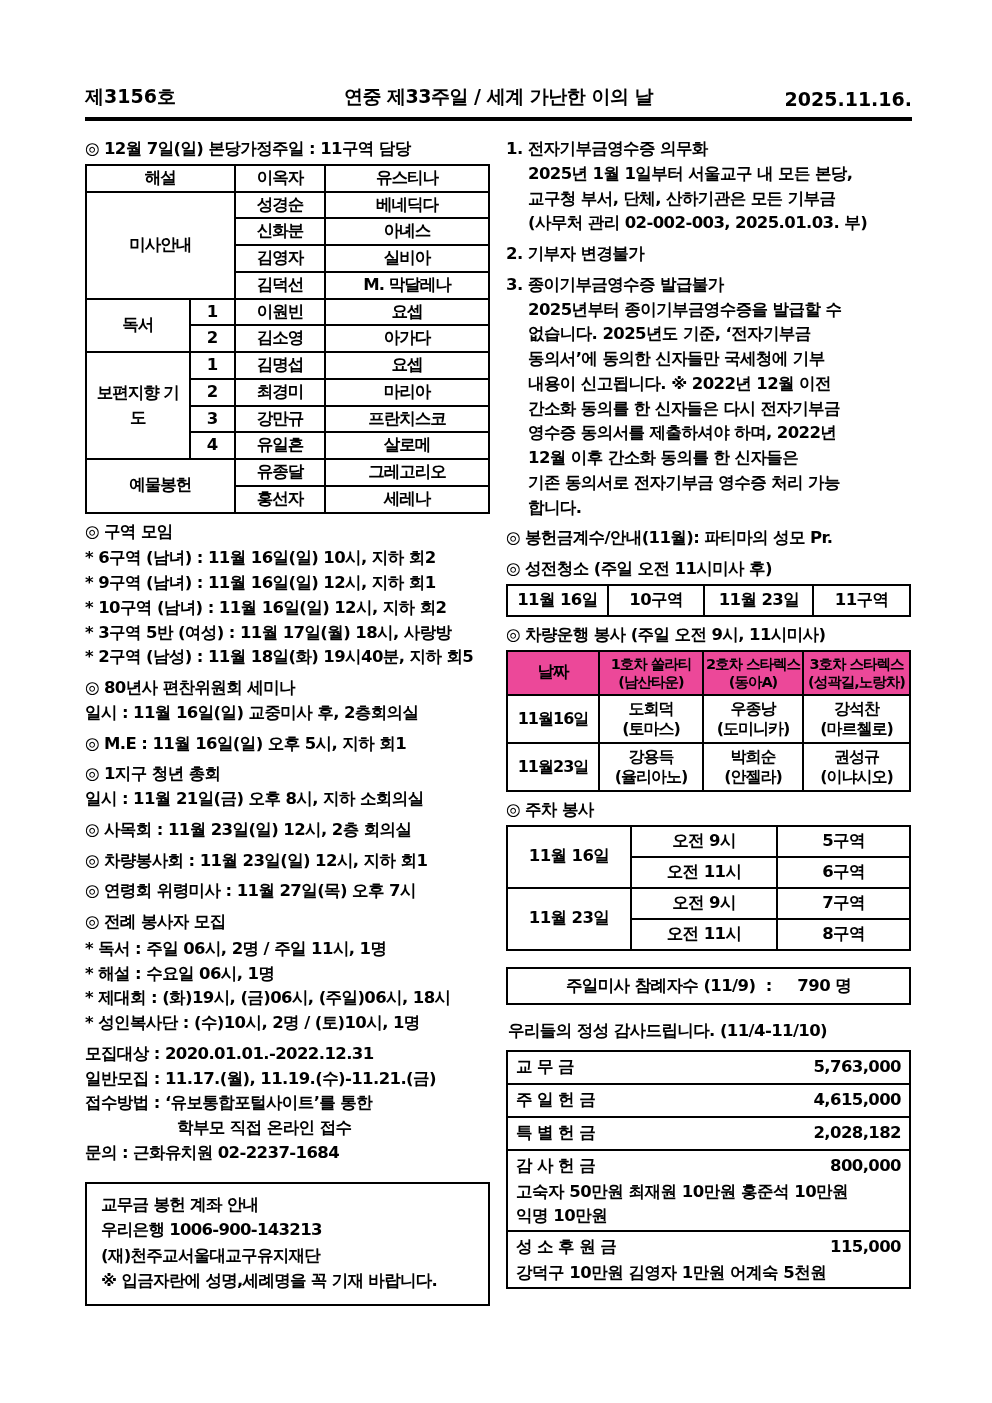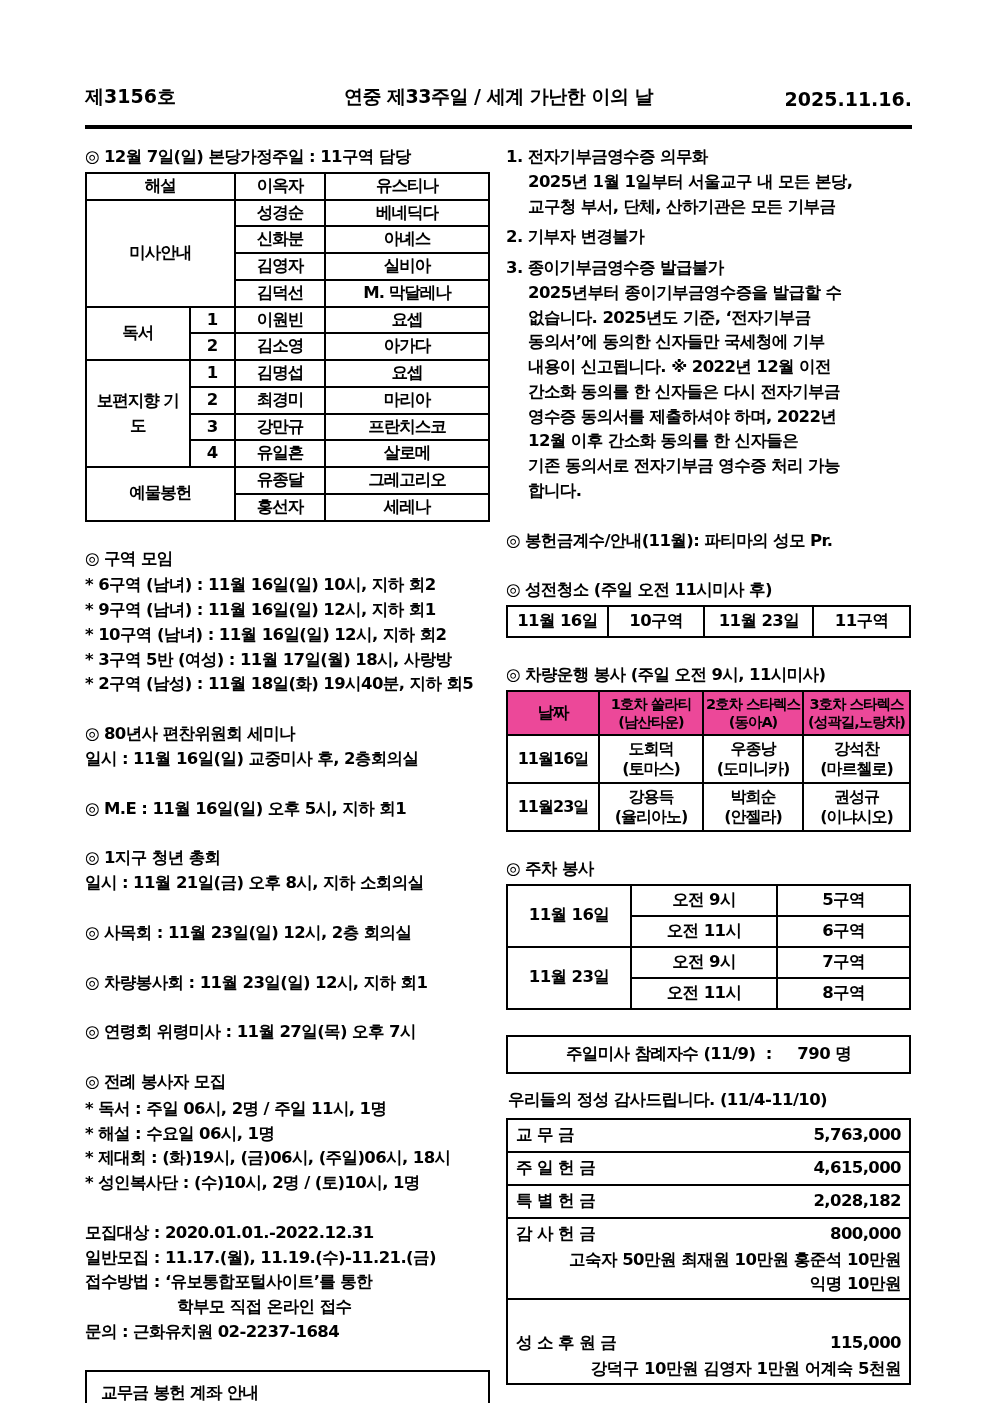--- a/index.html
+++ b/index.html
@@ -8,29 +8,29 @@
     font-family:"DejaVu Sans","Liberation Sans",sans-serif;
     font-weight:bold;
     -webkit-font-smoothing:none;
   }
   .page{padding:84px 80px 0 85px;}
   
   .masthead{
     display:flex;align-items:flex-end;
     font-size:19px;
     border-bottom:4px solid #000;
-    padding-bottom:15px;
+    padding-bottom:7px;
   }
   .masthead .issue{width:160px;text-align:left;}
   .masthead .title{flex:1;text-align:center;letter-spacing:-0.5px;}
   .masthead .date{width:160px;text-align:right;}
   
   .cols{display:flex;gap:16px;margin-top:16px;}
   .col{width:405px;font-size:16.5px;letter-spacing:-0.6px;line-height:1.5;}
-  .sec{margin-bottom:25px;}
+  .sec{margin-bottom:6px;}
   .h{margin-bottom:2px;}
   .line{white-space:nowrap;}
   .indent{padding-left:22px;}
   .indent2{padding-left:92px;}
   .u{text-underline-offset:3px;}
   
   table{border-collapse:collapse;width:100%;}
   td,th{border:2px solid #000;text-align:center;padding:0 2px;font-weight:bold;}
   
   .ministry td{height:21px;font-size:16.5px;letter-spacing:-1px;}
@@ -45,22 +45,22 @@
   .attend{
     border:2px solid #000;
     text-align:center;
     padding:5px 4px;
     margin:16px 0 14px 0;
     white-space:pre;
   }
   .thanks{margin:0 0 6px 2px;}
   
   .fin{border:2px solid #000;}
-  .fin-row{border-bottom:2px solid #000;padding:2px 8px;text-align:right;}
-  .fin-row:last-child{border-bottom:none;margin-top:28px;}
+  .fin-row{border-bottom:2px solid #000;padding:2px 8px;}
+  .fin-row:last-child{border-bottom:none;}
   .fin-main{display:flex;justify-content:space-between;align-items:center;min-height:27px;}
   .fin-detail{line-height:1.45;letter-spacing:-0.5px;}
   
   .acctbox{
     border:2px solid #000;
     padding:8px 10px 10px 14px;
     margin-top:16px;
     line-height:1.55;
     letter-spacing:-0.7px;
   }
@@ -216,20 +216,21 @@
       </div>
 
     </div>
 
     <div class="col">
 
       <div class="sec">
         <div class="line">1. 전자기부금영수증 의무화</div>
         <div class="line indent">2025년 1월 1일부터 서울교구 내 모든 본당,</div>
         <div class="line indent">교구청 부서, 단체, 산하기관은 모든 기부금</div>
+        <div class="line indent">(사무처 관리 02-002-003, 2025.01.03. 부)</div>
         <div class="line" style="margin-top:6px;">2. 기부자 변경불가</div>
         <div class="line" style="margin-top:6px;">3. 종이기부금영수증 발급불가</div>
         <div class="line indent"><span class="u">2025년부터 종이기부금영수증을 발급할 수</span></div>
         <div class="line indent"><span class="u">없습니다</span><span>. 2025년도 기준, ‘전자기부금</span></div>
         <div class="line indent"><span>동의서’에 동의한 신자들만 국세청에 기부</span></div>
         <div class="line indent"><span>내용이 신고됩니다. ※ </span><span class="u">2022년 12월 이전</span></div>
         <div class="line indent"><span class="u">간소화 동의를 한 신자들은 다시 전자기부금</span></div>
         <div class="line indent"><span class="u">영수증 동의서를 제출하셔야 하며,</span><span> 2022년</span></div>
         <div class="line indent"><span>12월 이후 간소화 동의를 한 신자들은</span></div>
         <div class="line indent"><span>기존 동의서로 전자기부금 영수증 처리 가능</span></div>

